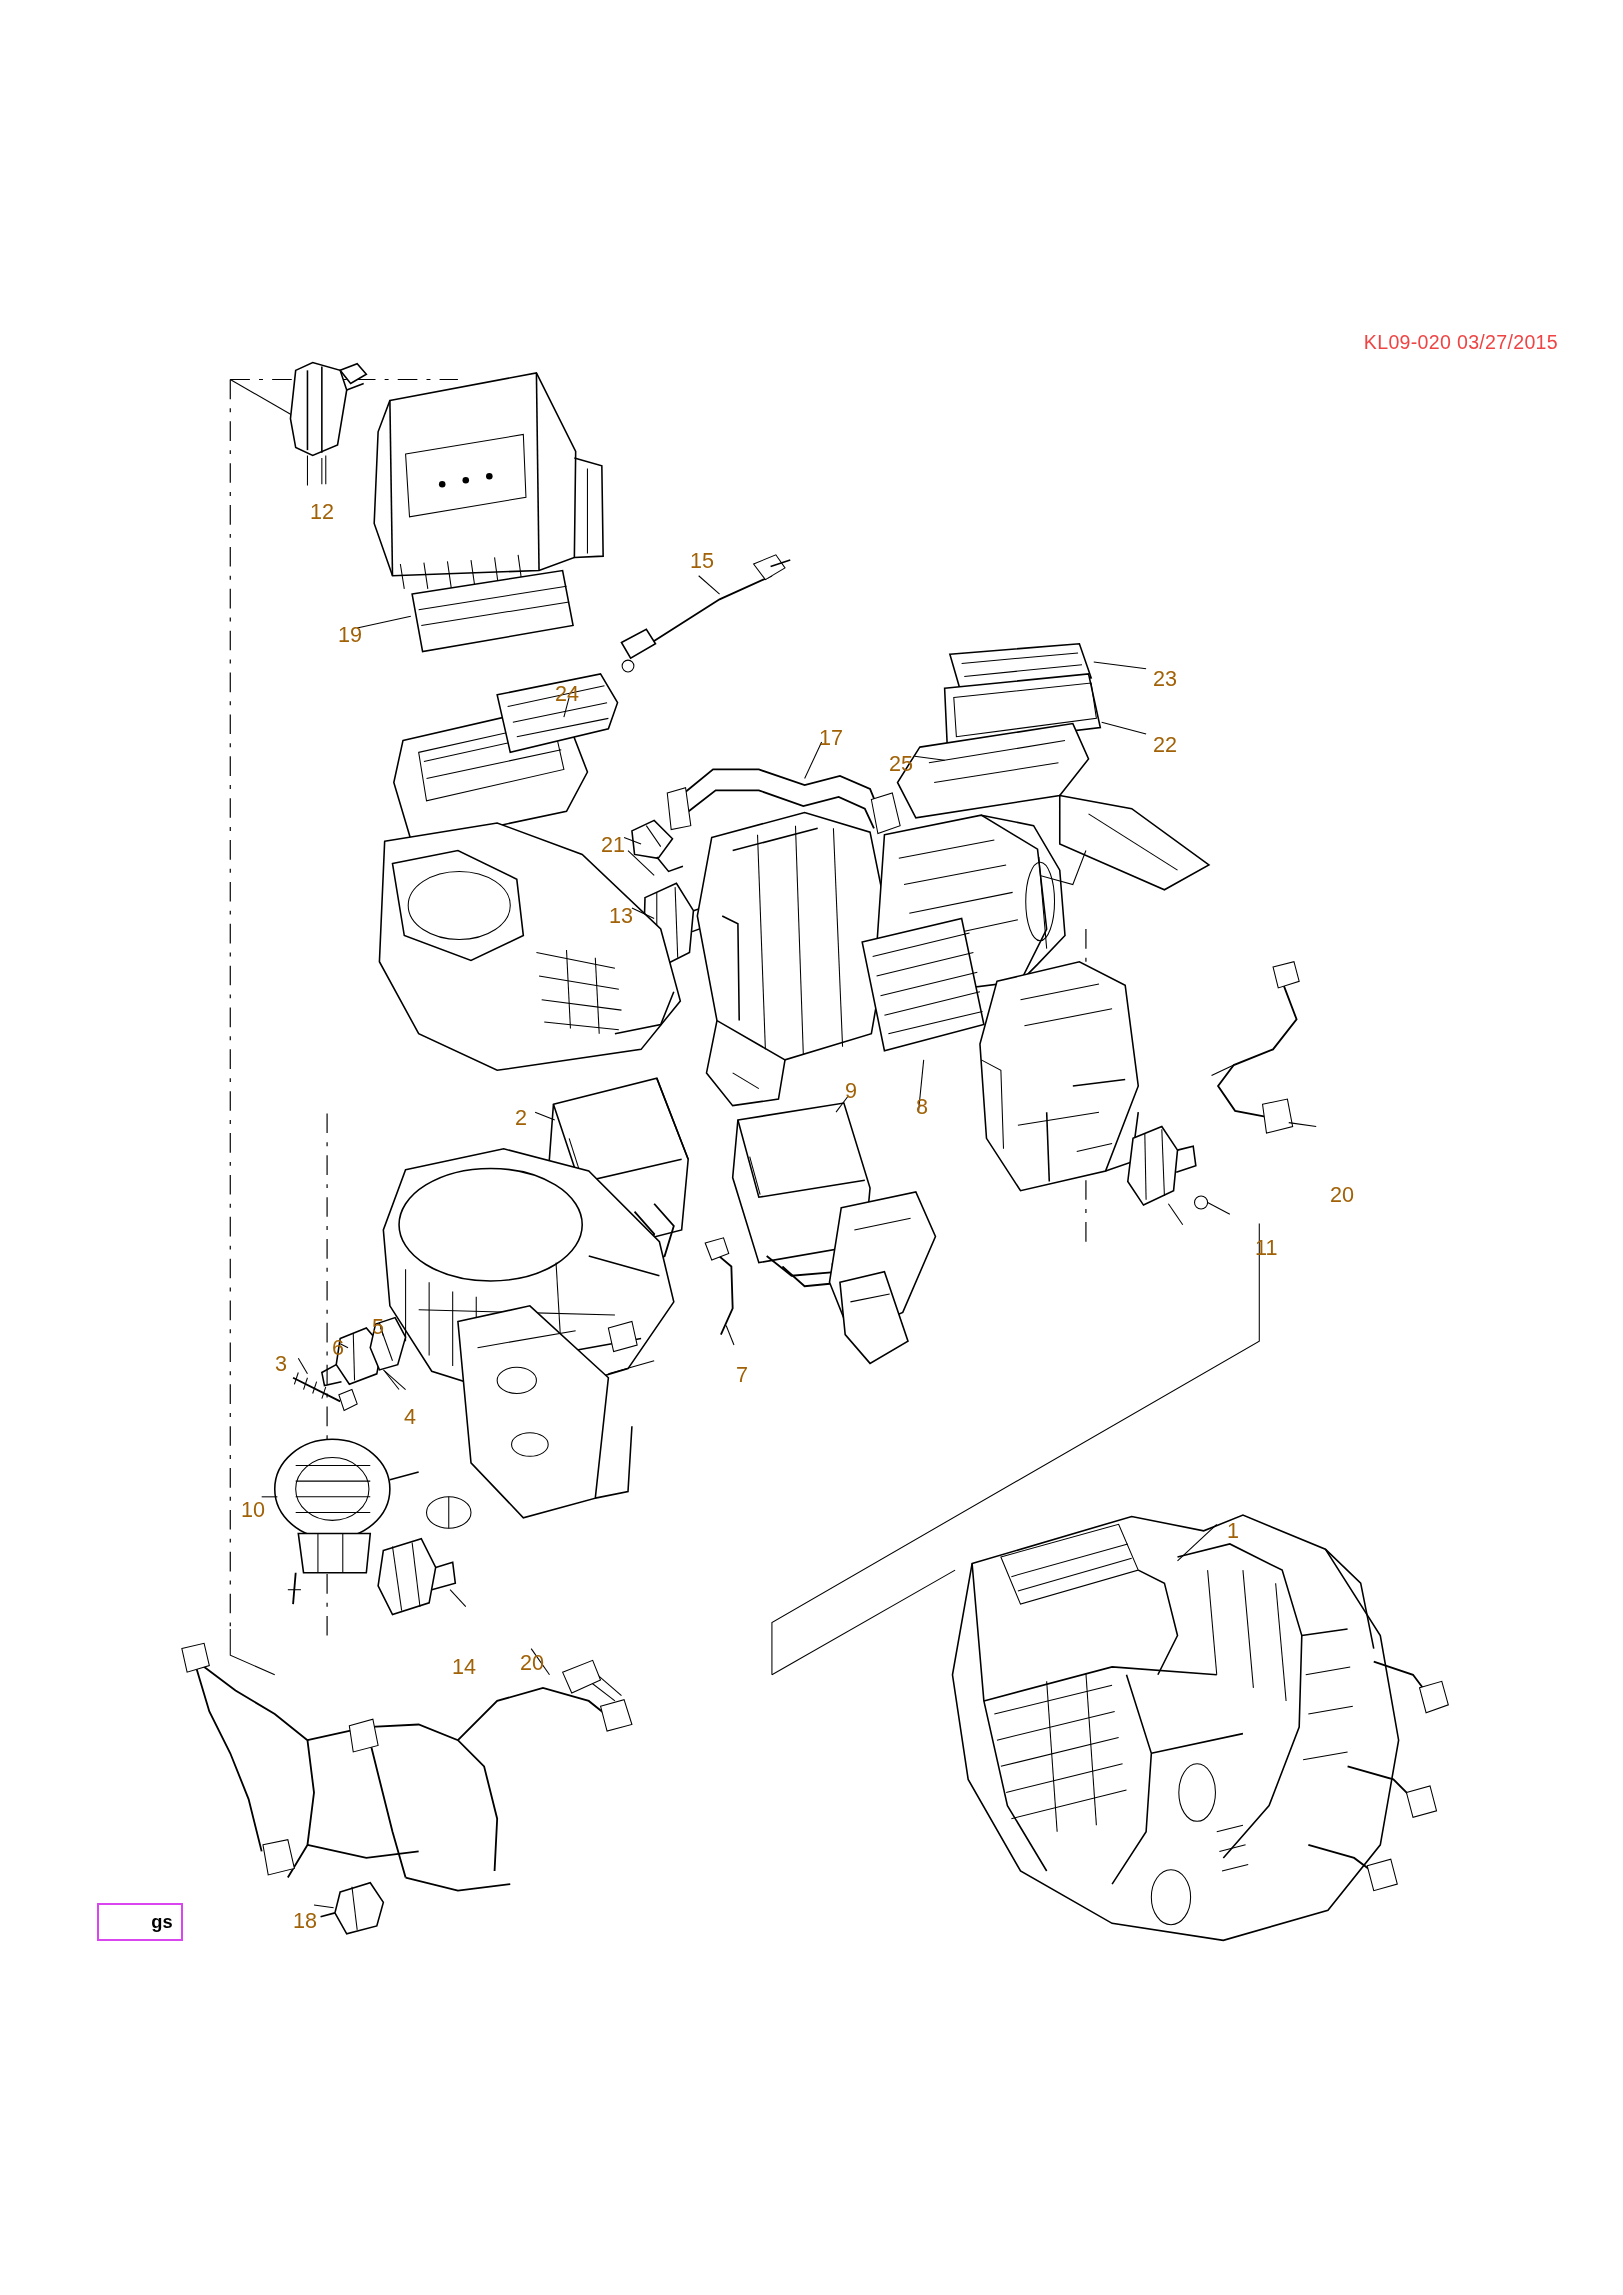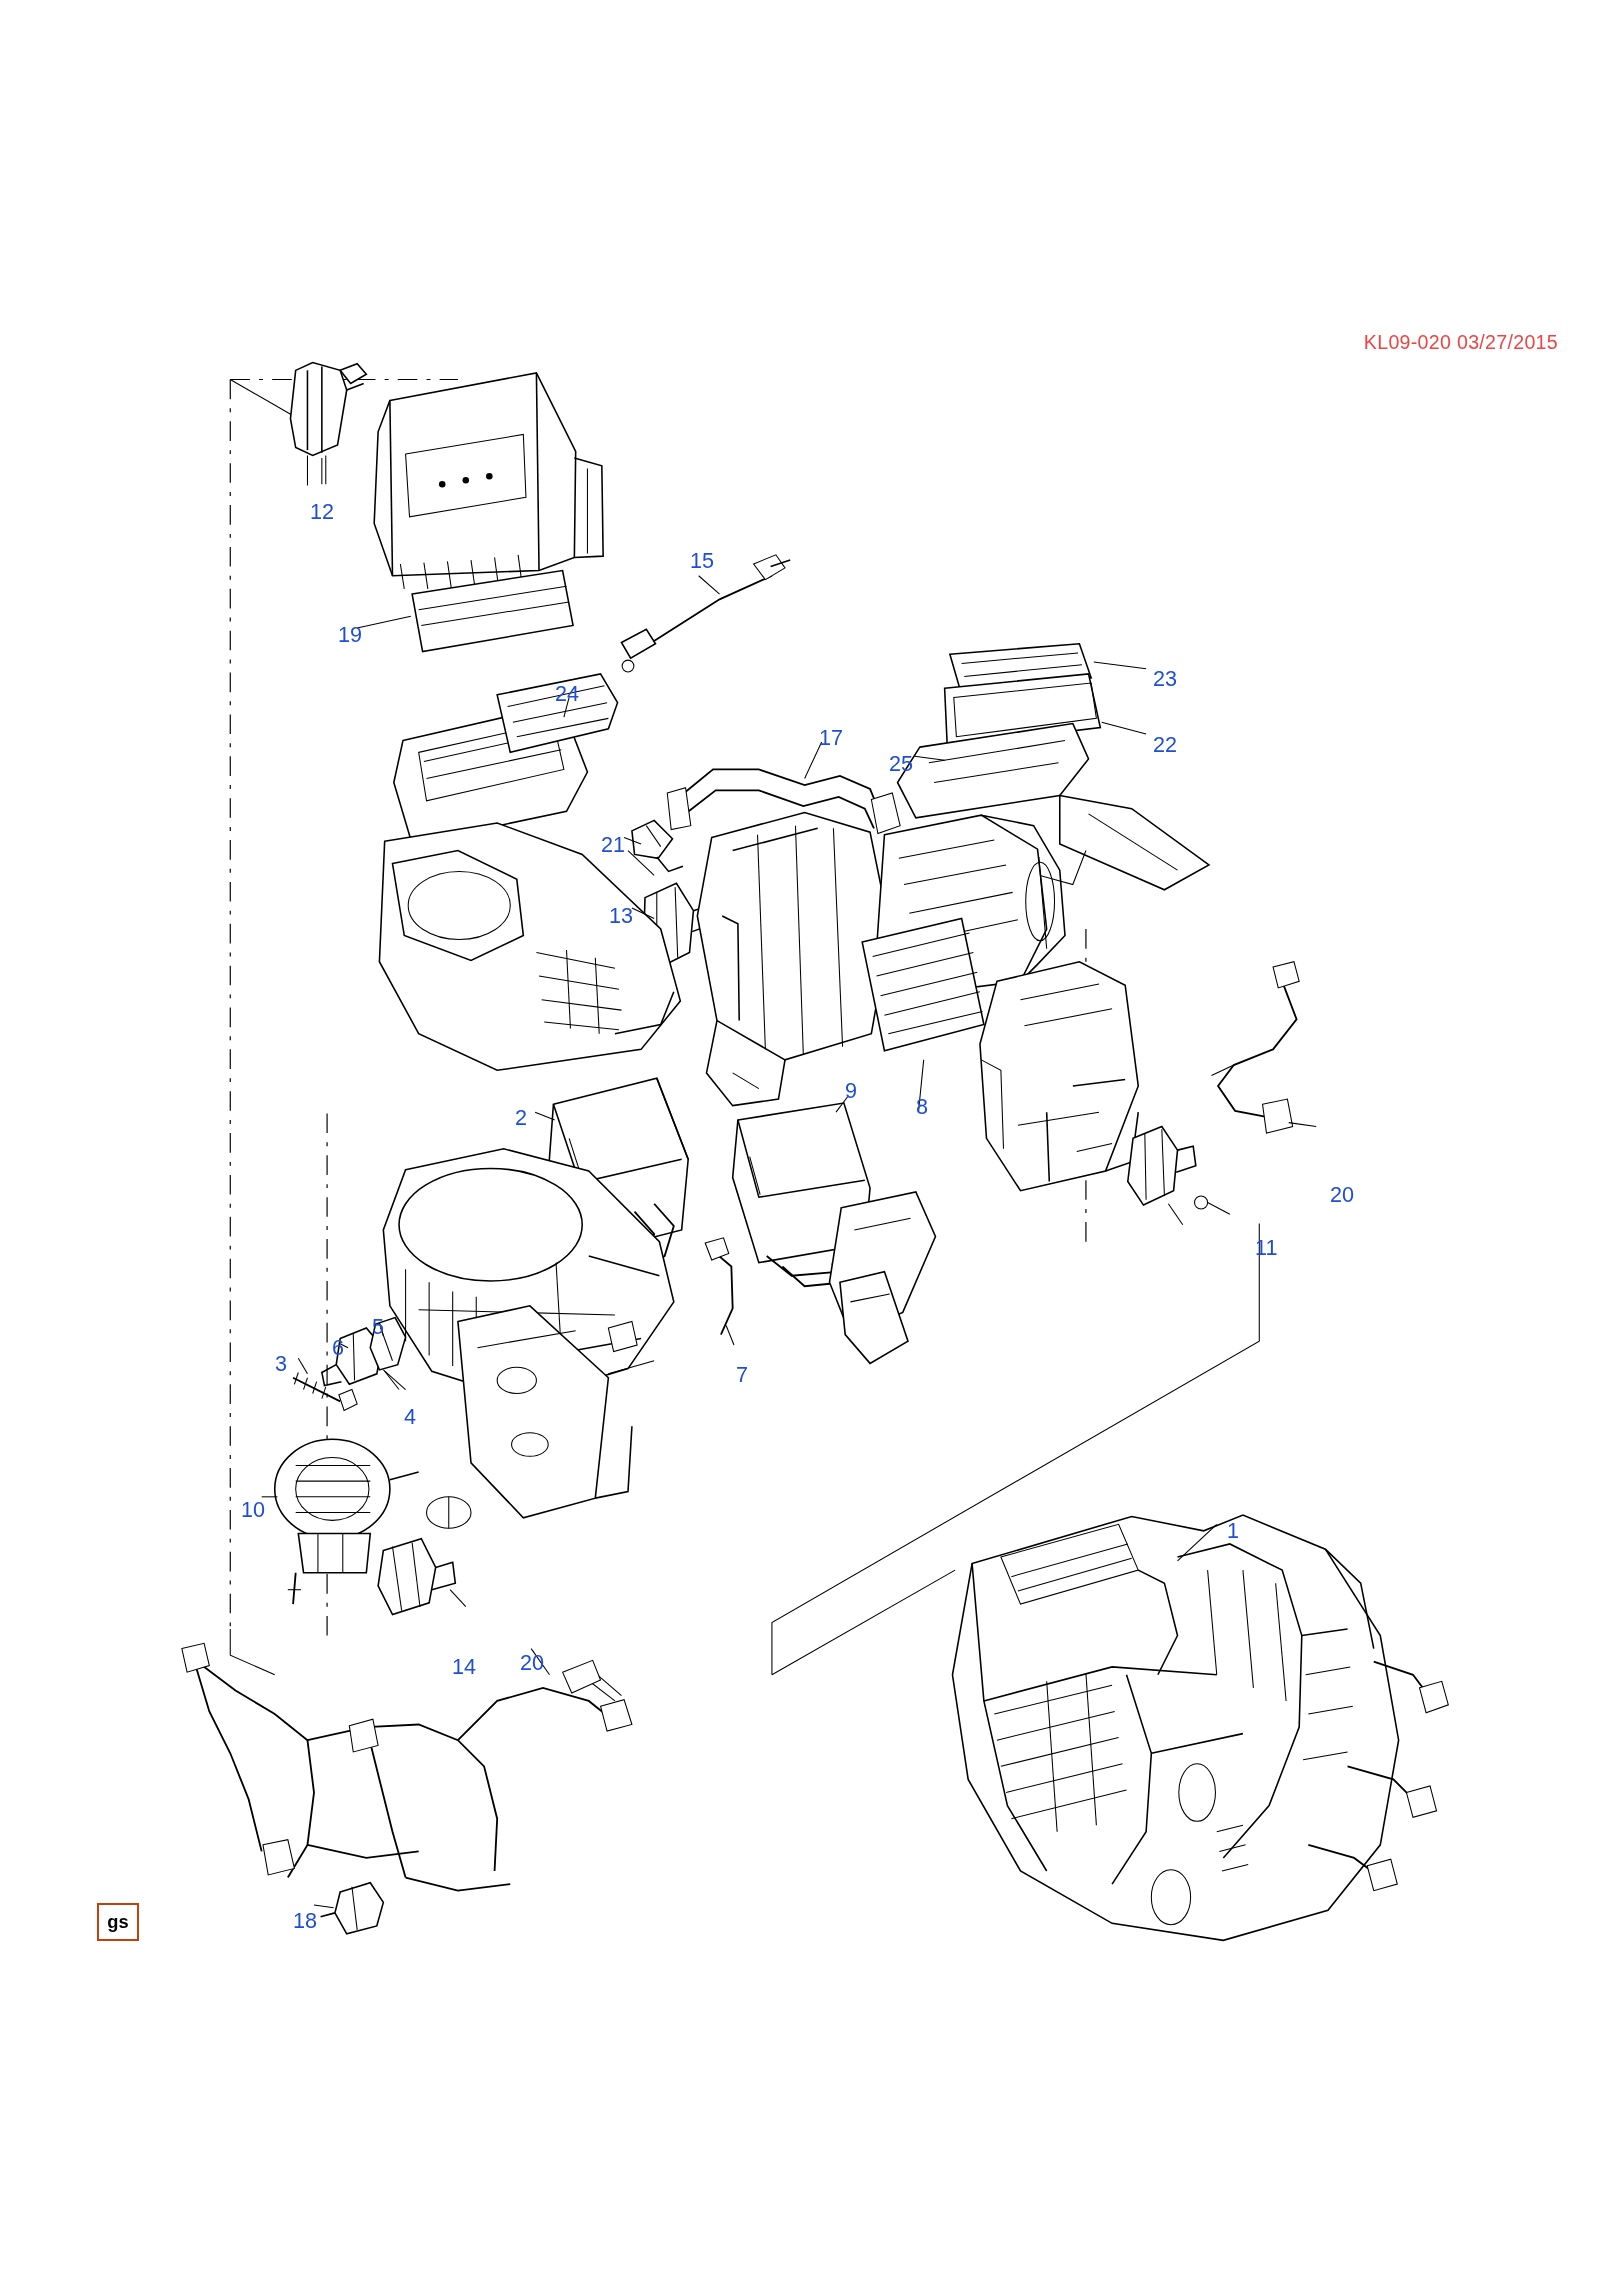--- a/index.html
+++ b/index.html
@@ -25,31 +25,32 @@
     color: #ef4444;
     letter-spacing: 0.3px;
     white-space: nowrap;
   }
   .gs-box {
     position: absolute;
     left: 97px;
     top: 1903px;
     width: 38px;
     height: 34px;
-    border: 2px solid #c2410c;
+    border: 2px solid #d946ef;
     font-size: 18.3px;
     display: flex;
     align-items: center;
     justify-content: center;
     font-weight: 600;
+    padding-left: 44px;
   }
   .callout {
     position: absolute;
     font-size: 21.6px;
-    color: #1d4ed8;
+    color: #a16207;
     white-space: nowrap;
   }
   svg.art {
     position: absolute;
     left: 0;
     top: 0;
     width: 1623px;
     height: 2295px;
   }
   .ln { fill: none; stroke: #000; stroke-width: 2.4; }

